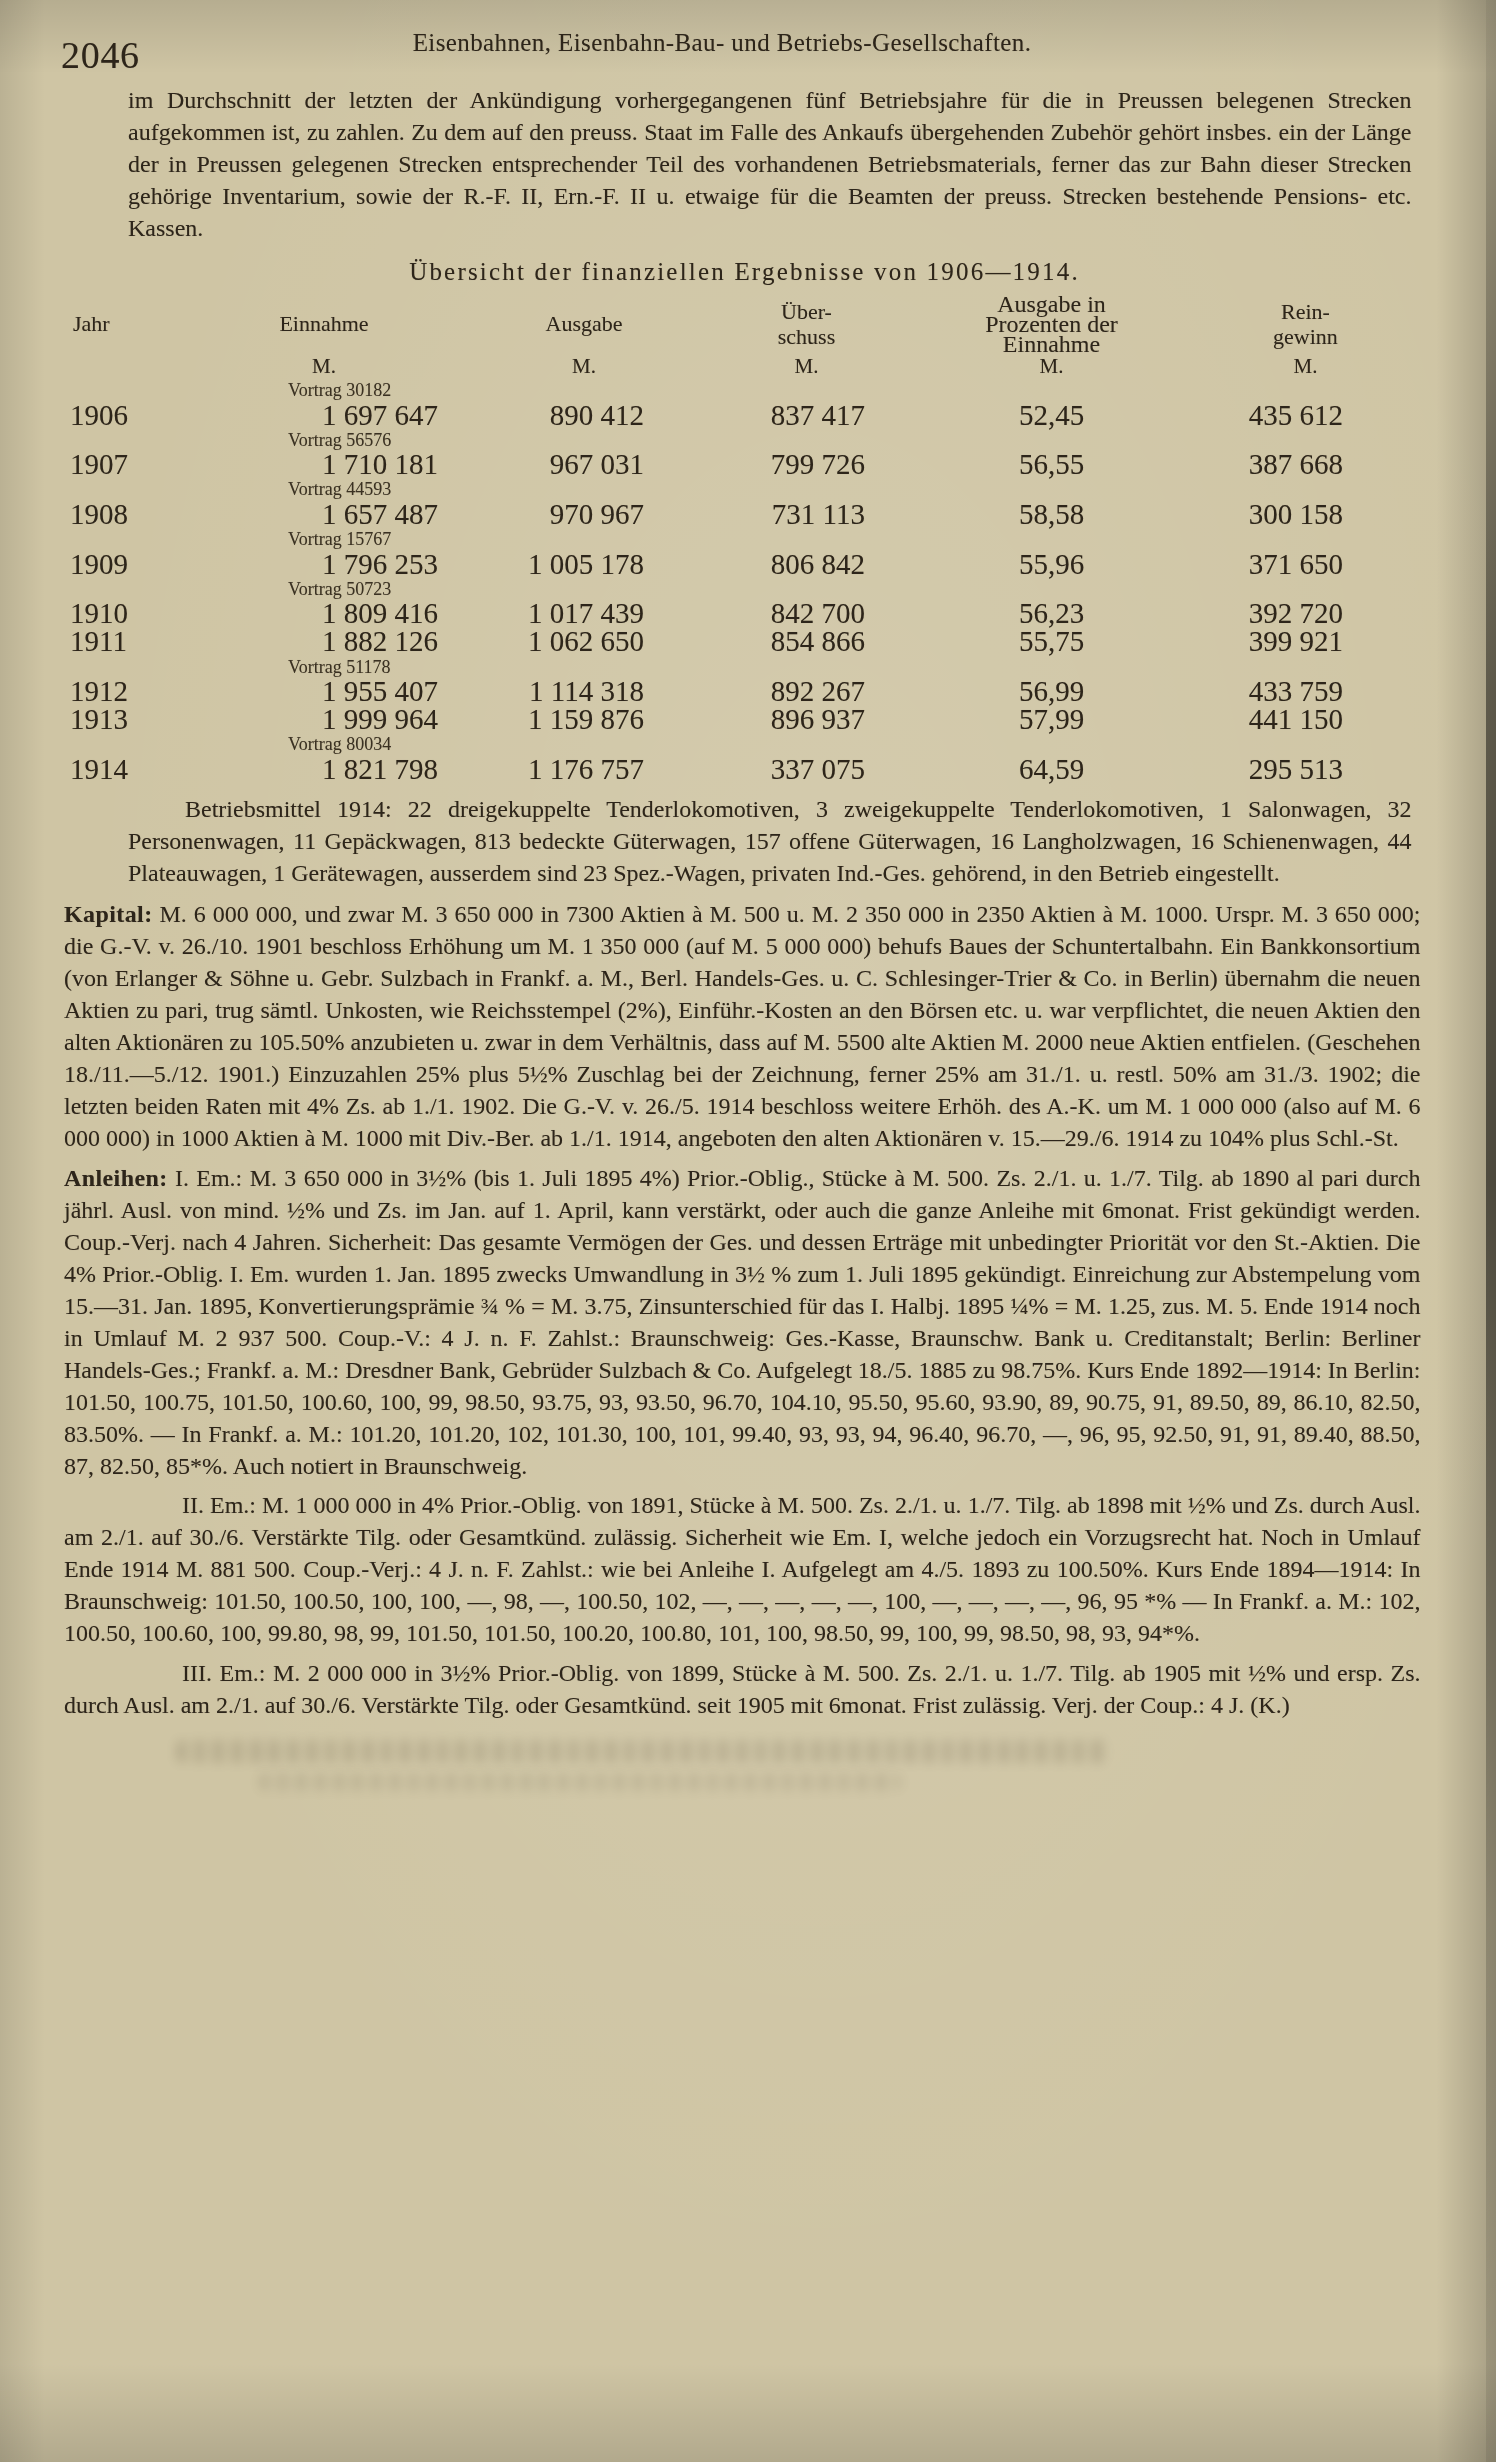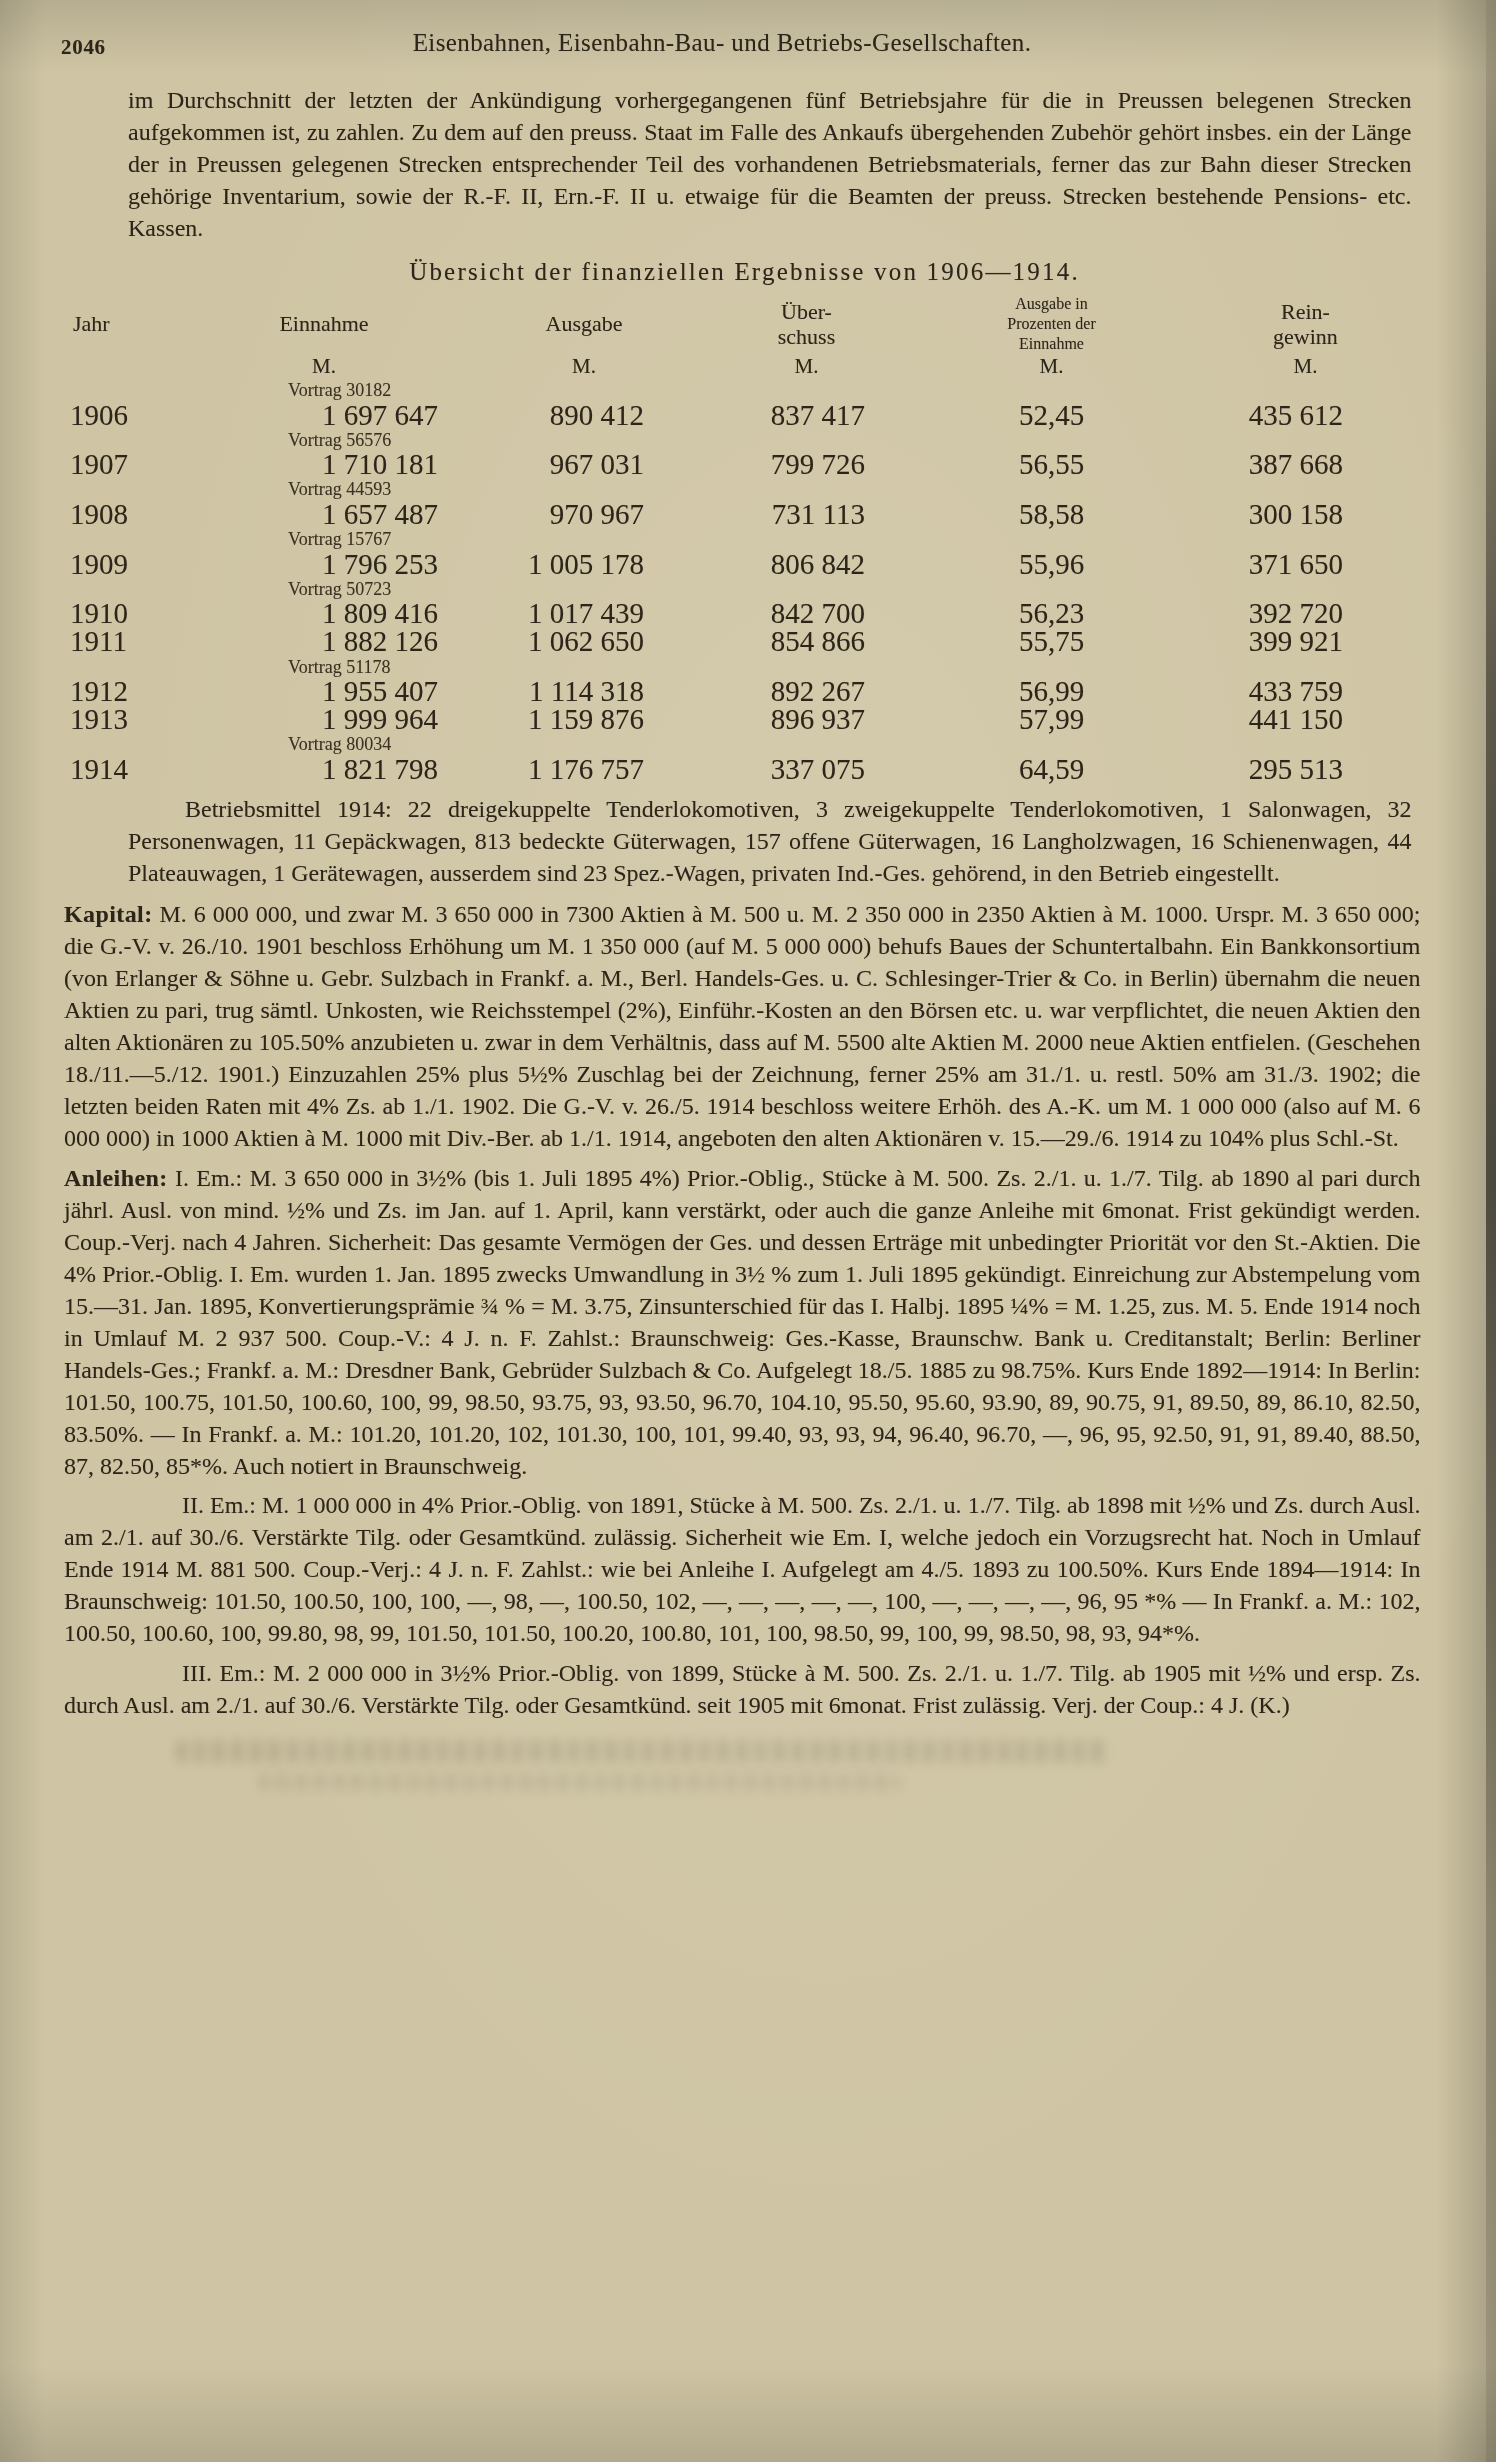--- a/index.html
+++ b/index.html
@@ -17,34 +17,34 @@
     font-size:24px; line-height:32px;
     padding:27px 71px 0 64px;
     overflow:hidden;
     text-shadow:0 0 0.7px rgba(60,45,20,0.25);
   }
   .edge-right {
     position:absolute; top:0; right:0; width:9.7px; height:100%;
     background:linear-gradient(to bottom, rgba(0,0,0,0.05), rgba(0,0,0,0.45) 28%, rgba(0,0,0,0.55) 48%, rgba(0,0,0,0.18) 78%, rgba(0,0,0,0.08));
   }
   .header { position:relative; height:40px; margin-bottom:16.5px; }
-  .page-number { position:absolute; left:-3px; top:4px; font-size:21px; letter-spacing:0.7px;font-weight:bold; }
+  .page-number { position:absolute; left:-3px; top:12px; font-size:38px; letter-spacing:0.7px; }
   .running-header { position:absolute; left:0; right:45px; text-align:center; font-size:25px; letter-spacing:0.4px; }
 
   p.body { text-align:justify; hyphens:manual; }
   .intro { margin:0 13.5px 10.5px 64px; }
 
   .table-title { text-align:center; font-weight:normal; font-size:25px; letter-spacing:2.2px; margin:12px 0 6px; }
 
   table.fin { width:100%; border-collapse:collapse; margin-bottom:10.5px; }
   table.fin th {
     font-weight:normal; vertical-align:middle; text-align:center;
     font-size:22px; line-height:25px; white-space:pre-line; padding-bottom:1.5px;
   }
-  table.fin th.small { font-size:16px; line-height:20px; }
+  table.fin th.small { font-size:24px; line-height:20px; }
   table.fin th.jahr-h { text-align:left; padding-left:9px; }
   tr.units td { text-align:center; font-size:21px; line-height:22.4px; padding-bottom:1.5px; }
   tr.vortrag-row td { font-size:18px; line-height:19.5px; padding-top:2.2px; color:#3a3122; }
   td.vortrag { text-align:left; padding-left:112px; white-space:nowrap; }
   tr.year-row td { font-size:29px; line-height:28px; }
   td.jahr { text-align:left; padding-left:6px; }
   td.num { text-align:right; padding-right:52px; white-space:nowrap; }
   td.einnahme { padding-right:34px; }
   td.pct { text-align:center; }
   td.rein { padding-right:82px; }

